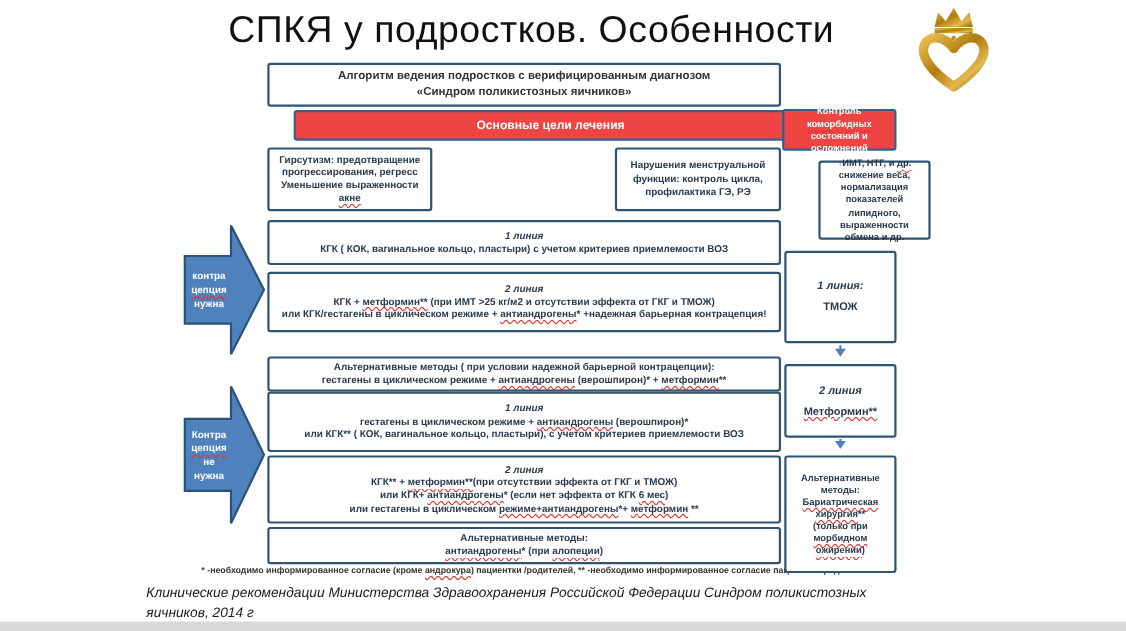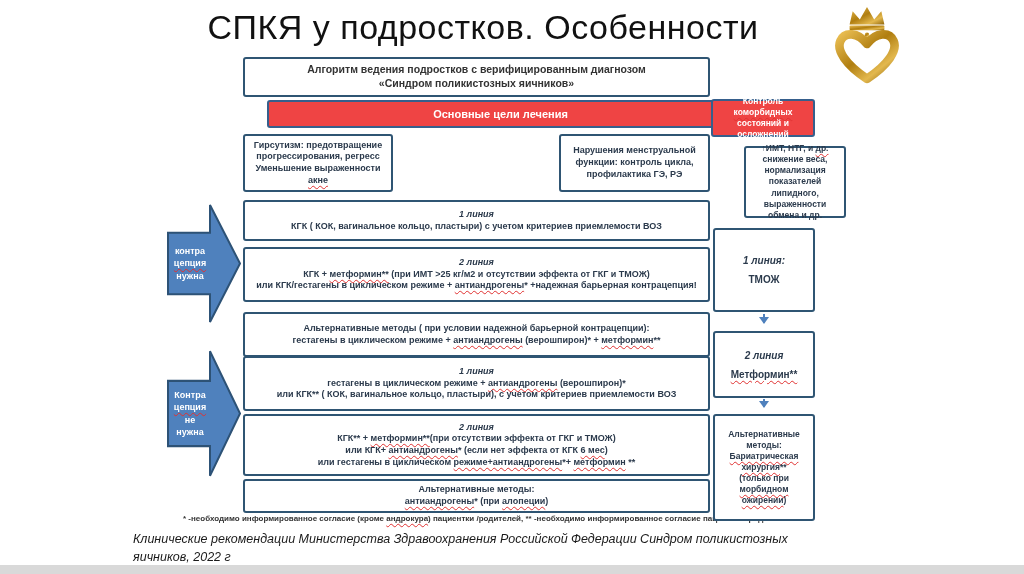--- a/index.html
+++ b/index.html
@@ -102,21 +102,21 @@
 
   <div class="box" style="left:243px;top:200px;width:467px;height:41px;">
       <div><span class="it">1 линия</span></div>
       <div><span>КГК ( КОК, вагинальное кольцо, пластыри) с учетом критериев приемлемости  ВОЗ</span></div>
     </div>
   <div class="box" style="left:243px;top:247px;width:467px;height:55px;">
       <div><span class="it">2 линия</span></div>
       <div><span>КГК + </span><span class="sp">метформин**</span><span>  (при  ИМТ &gt;25 кг/м2 и отсутствии эффекта от ГКГ и ТМОЖ)</span></div>
       <div><span>или КГК/гестагены  в циклическом режиме + </span><span class="sp">антиандрогены</span><span>*  +надежная барьерная  контрацепция!</span></div>
     </div>
-  <div class="box" style="left:243px;top:312px;width:467px;height:45px;align-items:center;">
+  <div class="box" style="left:243px;top:324px;width:467px;height:32px;align-items:center;">
       <div><span>Альтернативные методы  ( при условии надежной барьерной контрацепции):</span></div>
       <div><span>гестагены в циклическом режиме + </span><span class="sp">антиандрогены</span><span> (верошпирон)* + </span><span class="sp">метформин</span><span>**</span></div>
     </div>
   <div class="box" style="left:243px;top:356px;width:467px;height:55px;">
       <div><span class="it">1 линия</span></div>
       <div><span>гестагены в циклическом режиме + </span><span class="sp">антиандрогены</span><span> (верошпирон)*</span></div>
       <div><span>или КГК** ( КОК, вагинальное кольцо, пластыри), с учетом критериев приемлемости ВОЗ</span></div>
     </div>
   <div class="box" style="left:243px;top:414px;width:467px;height:62px;">
       <div><span class="it">2 линия</span></div>
@@ -160,17 +160,17 @@
       <div><span>методы:</span></div>
       <div><span class="sp">Бариатрическая</span></div>
       <div><span class="sp">хирургия</span><span>**</span></div>
       <div><span>(только при</span></div>
       <div><span class="sp">морбидном</span></div>
       <div><span class="sp">ожирении</span><span>)</span></div>
     </div>
 
   <div class="citation">
     <div>Клинические рекомендации Министерства Здравоохранения Российской Федерации Синдром поликистозных</div>
-    <div>яичников, 2022 г</div>
+    <div>яичников, 2014 г</div>
   </div>
 
   <div class="bottombar"></div>
 </div>
 
 </body></html>

